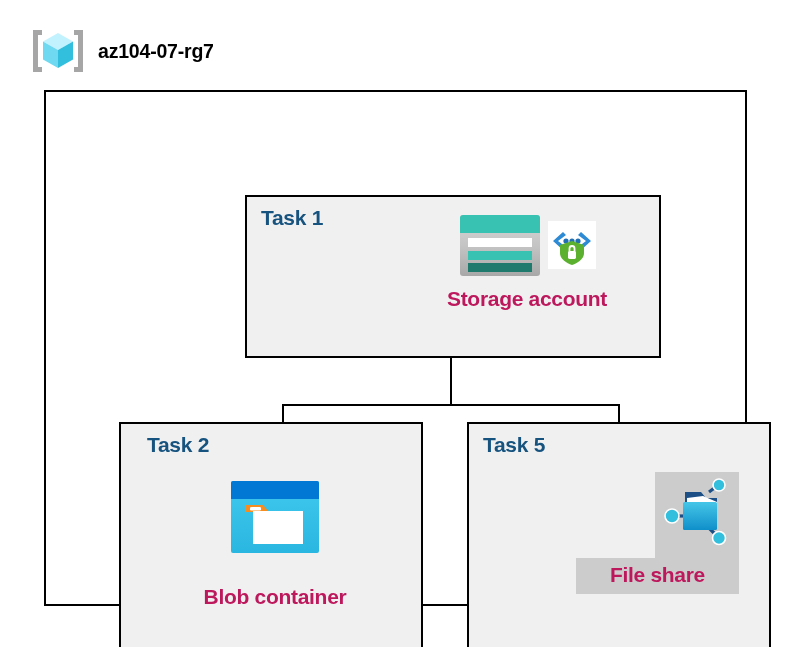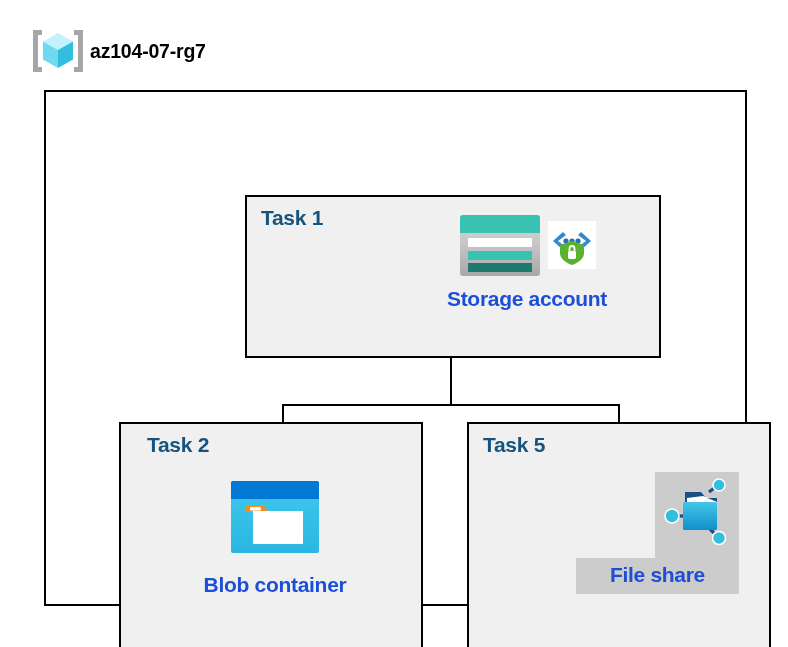--- a/index.html
+++ b/index.html
@@ -17,21 +17,21 @@
   }
 
   
   #rg-header {
     position: absolute;
     left: 30px;
     top: 27px;
     height: 48px;
     display: flex;
     align-items: center;
-    gap: 4px;
+    gap: 12px;
   }
   #rg-icon { width: 56px; height: 48px; display: block; }
   #rg-title {
     font-size: 19.5px;
     font-weight: bold;
     color: #000000;
     letter-spacing: -0.2px;
     white-space: nowrap;
   }
 
@@ -73,33 +73,33 @@
   
   .node {
     position: absolute;
     display: flex;
     flex-direction: column;
     align-items: center;
   }
   .node-caption {
     font-size: 21px;
     font-weight: bold;
-    color: #1d4ed8;
+    color: #be185d;
     white-space: nowrap;
     letter-spacing: -0.3px;
   }
 
   
   #storage-node { left: 145px; top: 14px; width: 270px; }
   #storage-icons { display: flex; align-items: center; gap: 6px; height: 72px; }
   #storage-caption { margin-top: 4px; }
 
   
   #blob-node { left: 44px; top: 55px; width: 220px; }
-  #blob-caption { margin-top: 14px; }
+  #blob-caption { margin-top: 26px; }
 
   
   #fileshare-node { left: 80px; top: 48px; width: 190px; align-items: flex-end; }
   #fileshare-icon-wrap {
     background: #cccccc;
     padding: 4px 6px 6px 6px;
     display: flex;
     align-items: center;
     justify-content: center;
   }

